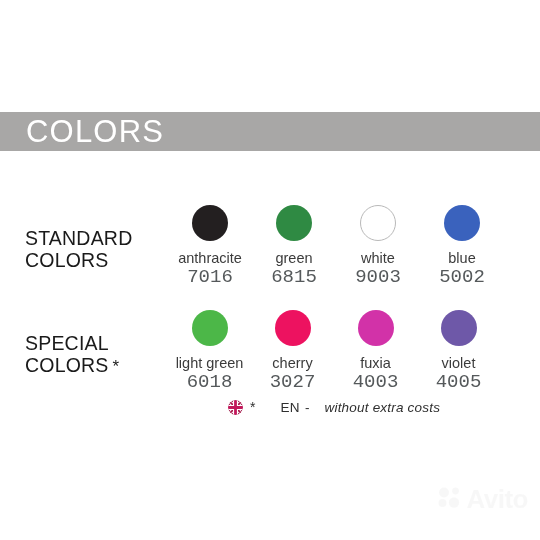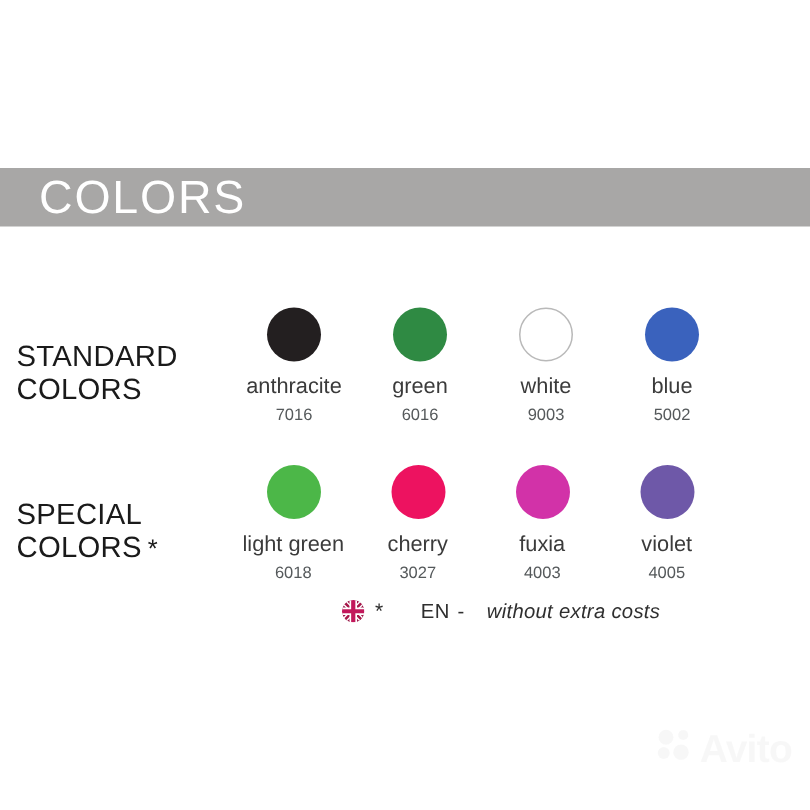--- a/index.html
+++ b/index.html
@@ -32,21 +32,21 @@
     font-weight: 400;
     letter-spacing: 1.2px;
     margin-left: 26px;
     line-height: 1;
     font-family: "Liberation Sans", sans-serif;
   }
 
   
   .row {
     position: absolute;
-    left: 2px;
+    left: 16px;
     width: 444px;
     display: flex;
     align-items: flex-start;
   }
   .row-standard { top: 205px; }
   .row-special  { top: 310px; }
 
   .section-label {
     width: 152px;
     flex: 0 0 152px;
@@ -94,23 +94,24 @@
   }
   .swatch-name {
     margin-top: 9px;
     font-size: 14.5px;
     color: #3b3b3b;
     line-height: 17px;
     white-space: nowrap;
   }
   .swatch-code {
     margin-top: 2px;
-    font-size: 11px;
+    font-size: 19px;
     color: #55595b;
     line-height: 17px;
+    font-family: Liberation Mono, monospace;
   }
 
   
   .footnote {
     position: absolute;
     top: 399px;
     left: 228px;
     display: flex;
     align-items: center;
     font-size: 13.5px;
@@ -176,21 +177,21 @@
 
     <div class="swatch-cell">
       <div class="dot" style="background:#231f20"></div>
       <div class="swatch-name">anthracite</div>
       <div class="swatch-code">7016</div>
     </div>
 
     <div class="swatch-cell">
       <div class="dot" style="background:#2f8a43"></div>
       <div class="swatch-name">green</div>
-      <div class="swatch-code">6016</div>
+      <div class="swatch-code">6815</div>
     </div>
 
     <div class="swatch-cell">
       <div class="dot outlined"></div>
       <div class="swatch-name">white</div>
       <div class="swatch-code">9003</div>
     </div>
 
     <div class="swatch-cell">
       <div class="dot" style="background:#3a62bd"></div>

